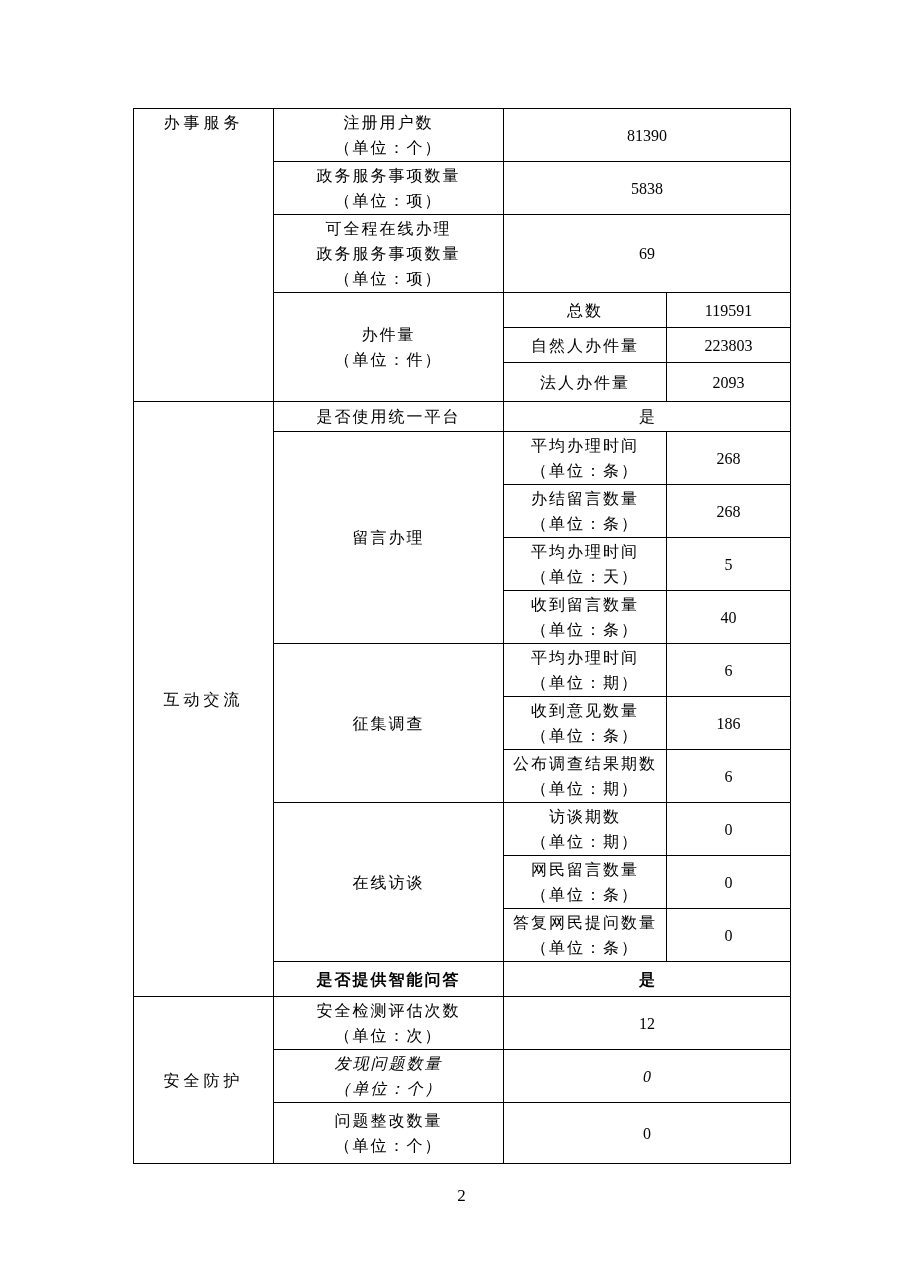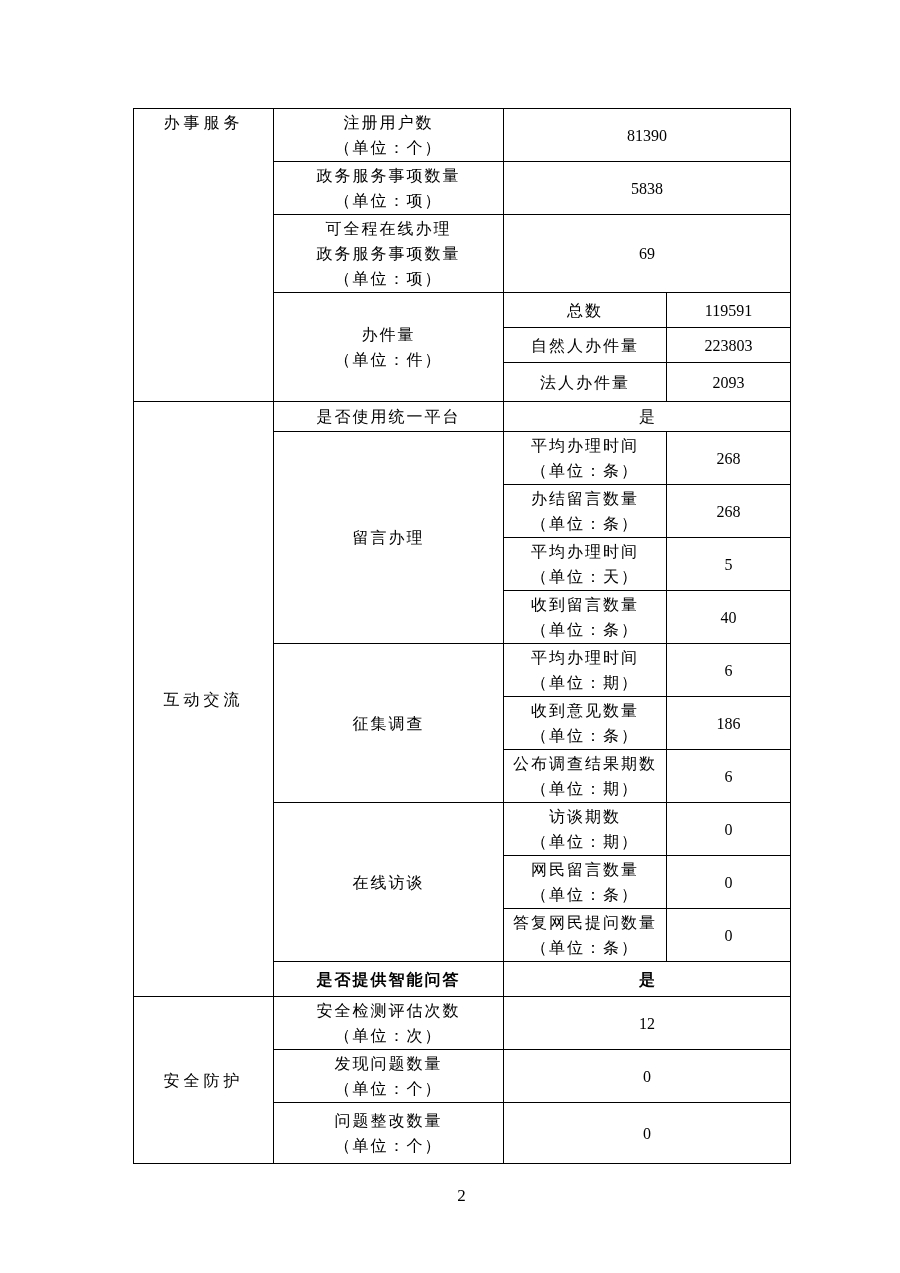--- a/index.html
+++ b/index.html
@@ -205,21 +205,21 @@
           <td class="val" colspan="2">是</td>
         </tr>
         <tr style="height: 53px;">
           <td class="cat" rowspan="3">安全防护</td>
           <td class="lbl">
             <div>安全检测评估次数</div>
             <div>（单位：次）</div>
           </td>
           <td class="val" colspan="2">12</td>
         </tr>
-        <tr style="height: 51px;">
+        <tr style="height: 51px; font-style: italic;">
           <td class="lbl">
             <div>发现问题数量</div>
             <div>（单位：个）</div>
           </td>
           <td class="val" colspan="2">0</td>
         </tr>
         <tr style="height: 61px;">
           <td class="lbl">
             <div>问题整改数量</div>
             <div>（单位：个）</div>

